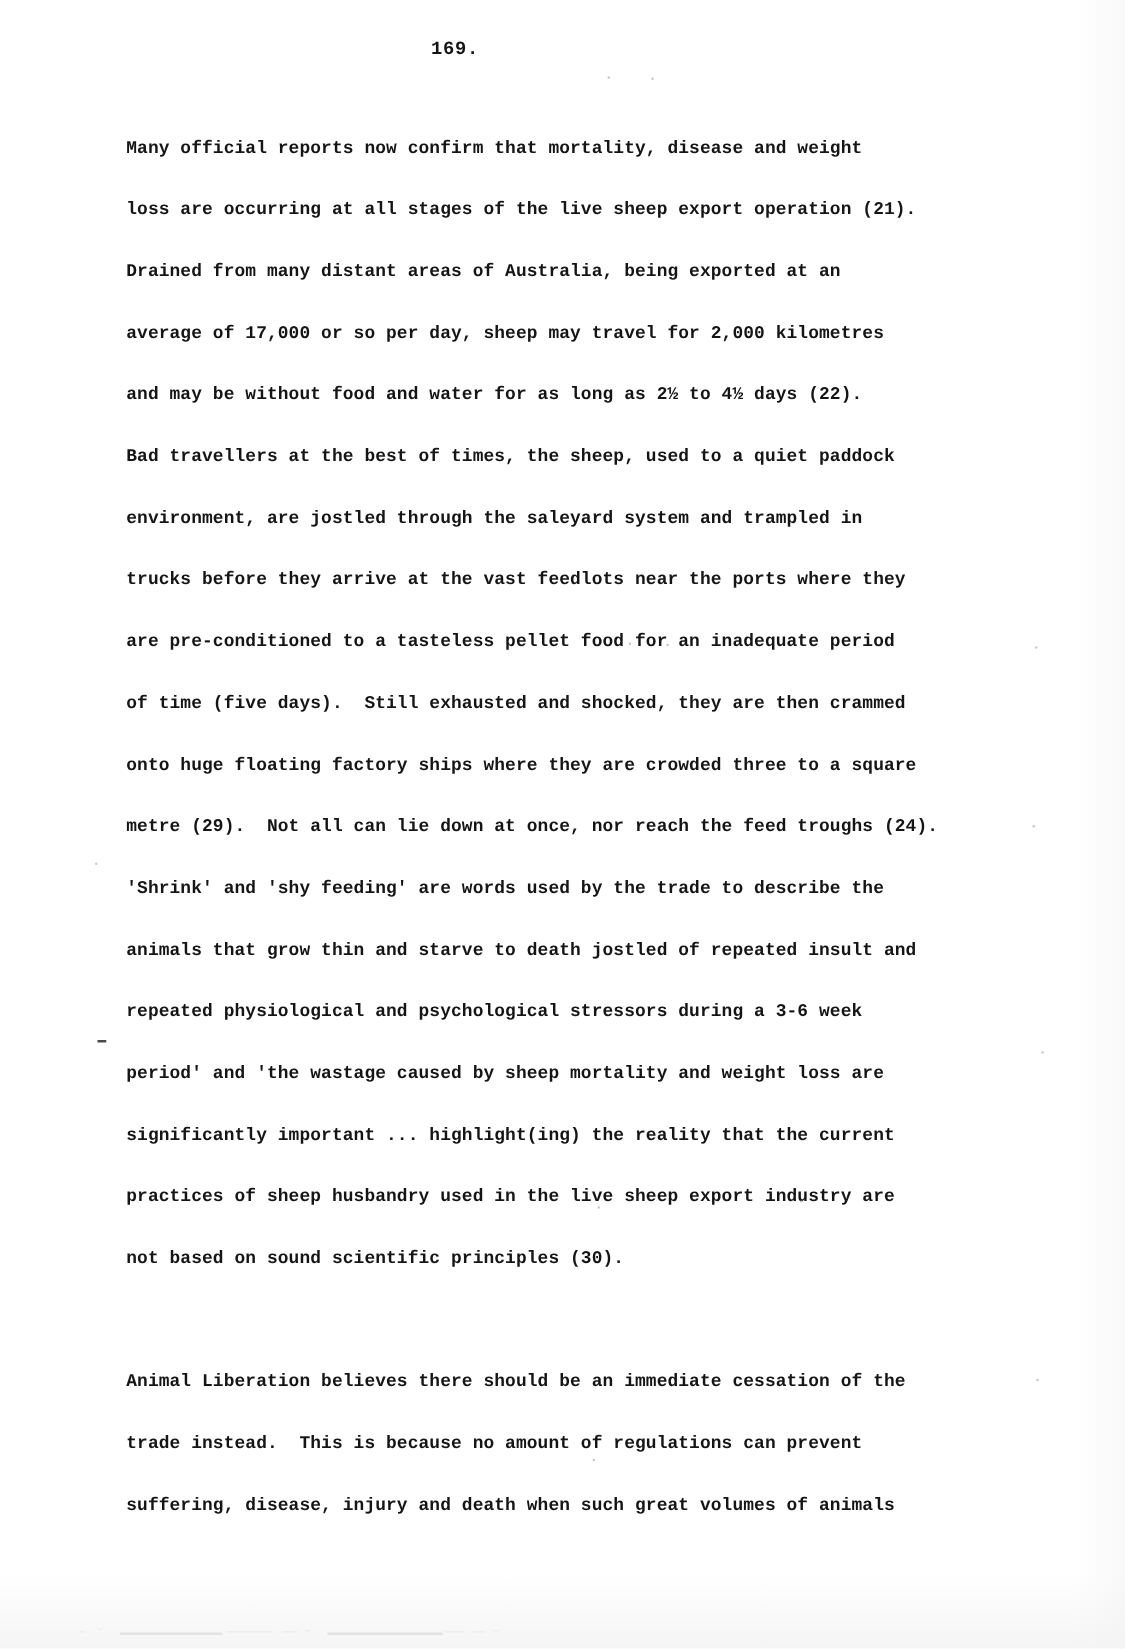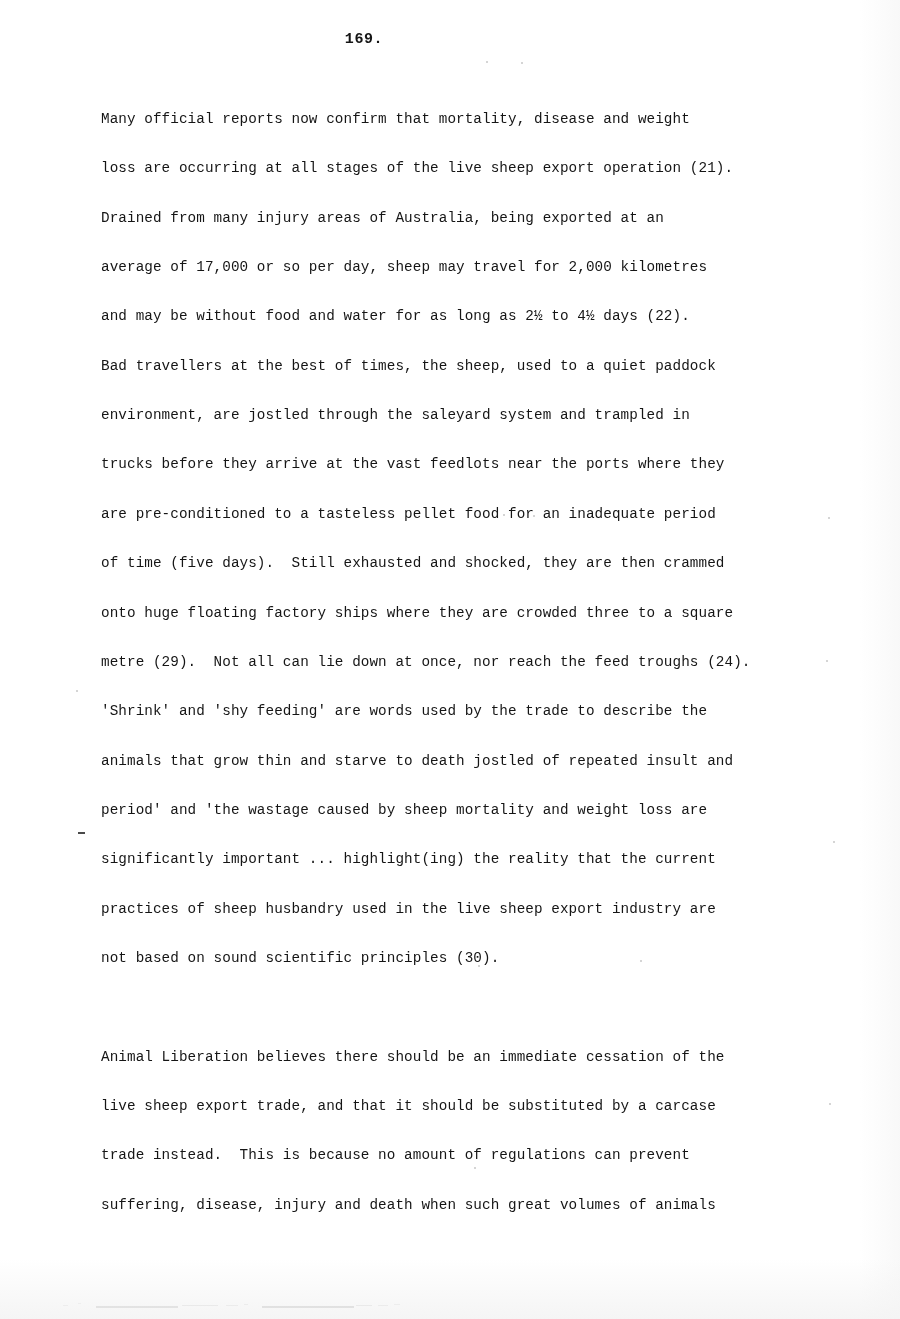--- a/index.html
+++ b/index.html
@@ -55,21 +55,21 @@
     top: 78px;
     left: 101px;
     width: 730px;
   }
 
   .para {
     font-size: 14.3px;
     line-height: 16.45px;
     letter-spacing: 0.08px;
     white-space: pre;
-    font-weight: 400;
+    font-weight: 700;
     -webkit-font-smoothing: none;
   }
   .para .ln {
     display: block;
     white-space: pre;
   }
 
   .gap-para { height: 16.45px; }
 
   
@@ -114,43 +114,43 @@
 
 <div class="page">
 
   <div class="folio">169.</div>
 
   <div class="body">
 
     <div class="para">
       <span class="ln">Many official reports now confirm that mortality, disease and weight</span>
       <span class="ln">loss are occurring at all stages of the live sheep export operation (21).</span>
-      <span class="ln">Drained from many injury areas of Australia, being exported at an</span>
+      <span class="ln">Drained from many distant areas of Australia, being exported at an</span>
       <span class="ln">average of 17,000 or so per day, sheep may travel for 2,000 kilometres</span>
       <span class="ln">and may be without food and water for as long as 2½ to 4½ days (22).</span>
       <span class="ln">Bad travellers at the best of times, the sheep, used to a quiet paddock</span>
       <span class="ln">environment, are jostled through the saleyard system and trampled in</span>
       <span class="ln">trucks before they arrive at the vast feedlots near the ports where they</span>
       <span class="ln">are pre-conditioned to a tasteless pellet food for an inadequate period</span>
       <span class="ln">of time (five days).  Still exhausted and shocked, they are then crammed</span>
       <span class="ln">onto huge floating factory ships where they are crowded three to a square</span>
       <span class="ln">metre (29).  Not all can lie down at once, nor reach the feed troughs (24).</span>
       <span class="ln">'Shrink' and 'shy feeding' are words used by the trade to describe the</span>
       <span class="ln">animals that grow thin and starve to death jostled of repeated insult and</span>
+      <span class="ln">repeated physiological and psychological stressors during a 3-6 week</span>
       <span class="ln">period' and 'the wastage caused by sheep mortality and weight loss are</span>
       <span class="ln">significantly important ... highlight(ing) the reality that the current</span>
       <span class="ln">practices of sheep husbandry used in the live sheep export industry are</span>
       <span class="ln">not based on sound scientific principles (30).</span>
     </div>
 
     <div class="gap-para"></div>
 
     <div class="para">
       <span class="ln">Animal Liberation believes there should be an immediate cessation of the</span>
-      <span class="ln">live sheep export trade, and that it should be substituted by a carcase</span>
       <span class="ln">trade instead.  This is because no amount of regulations can prevent</span>
       <span class="ln">suffering, disease, injury and death when such great volumes of animals</span>
       
     </div>
 
   </div>
 
   <div class="margin-tick"></div>
 
   <div class="streak s1"></div>

